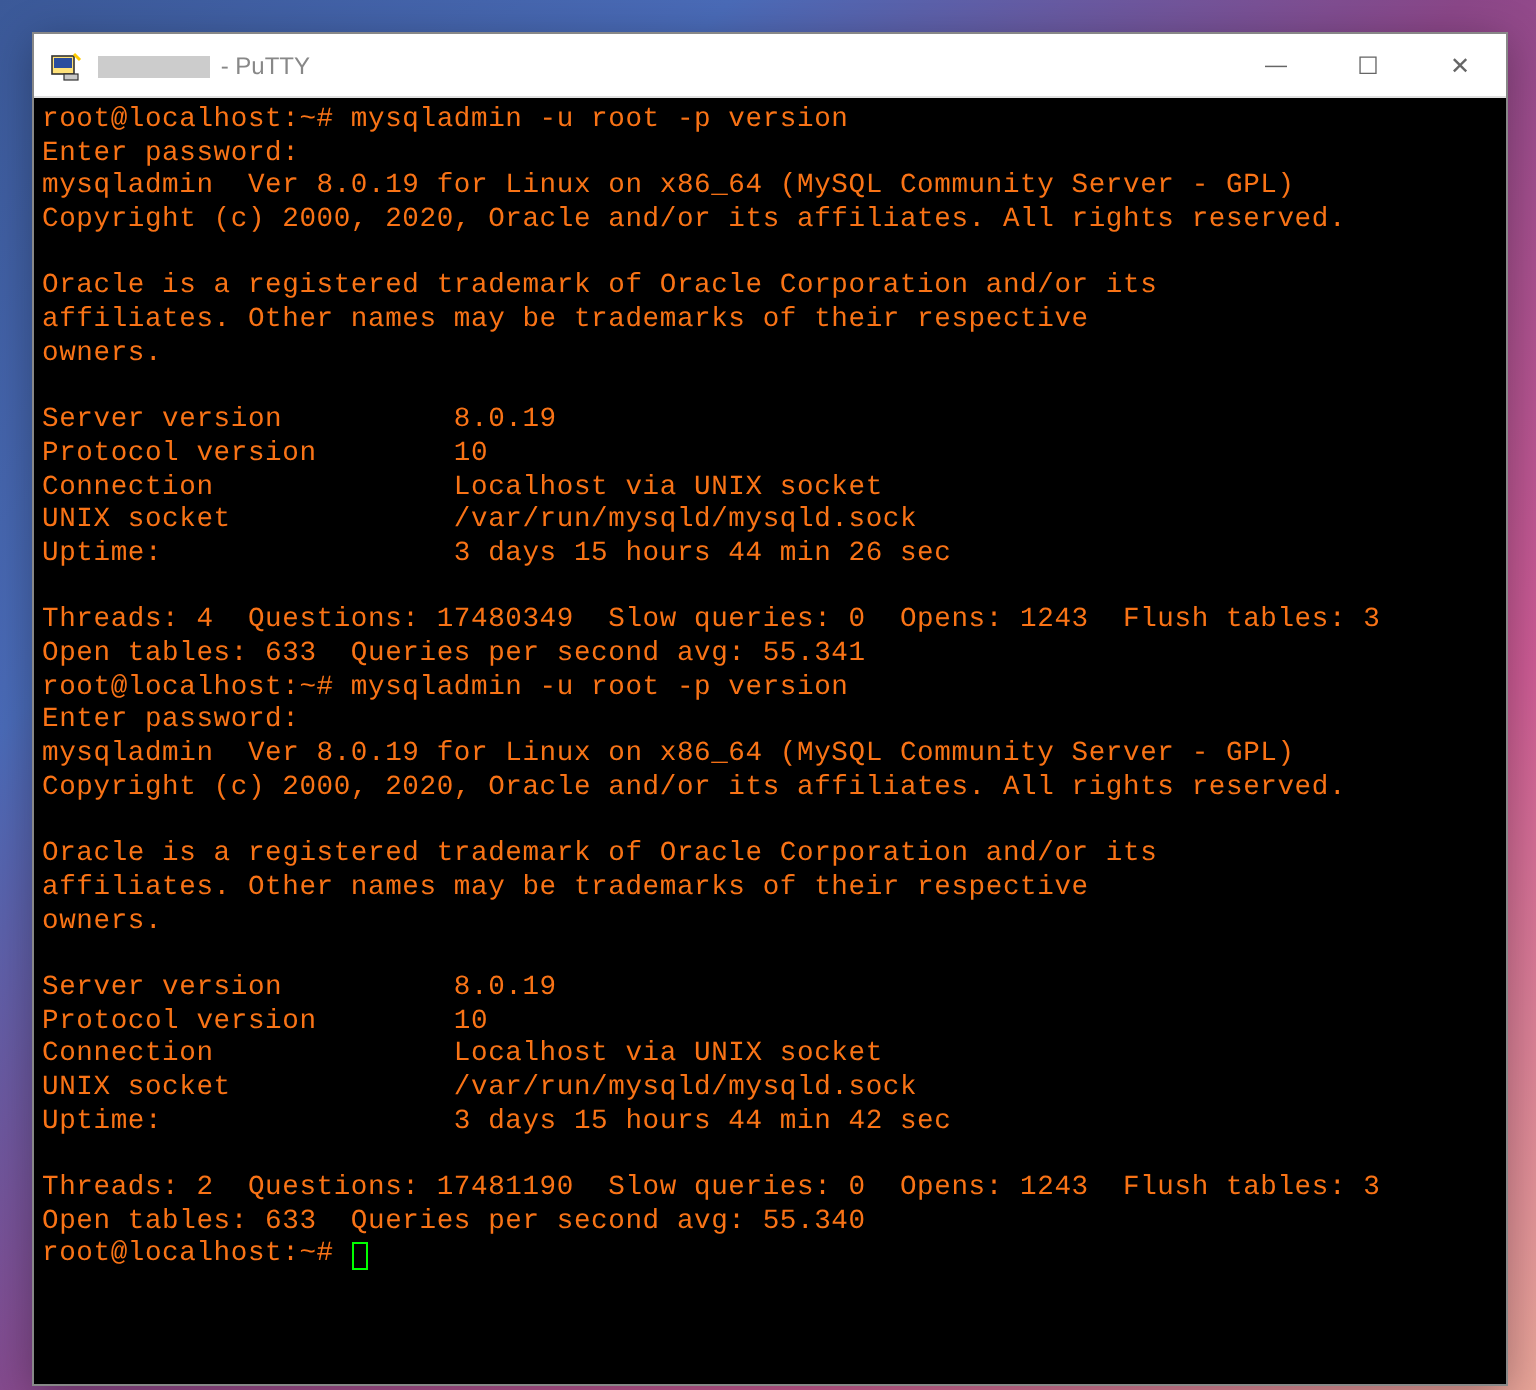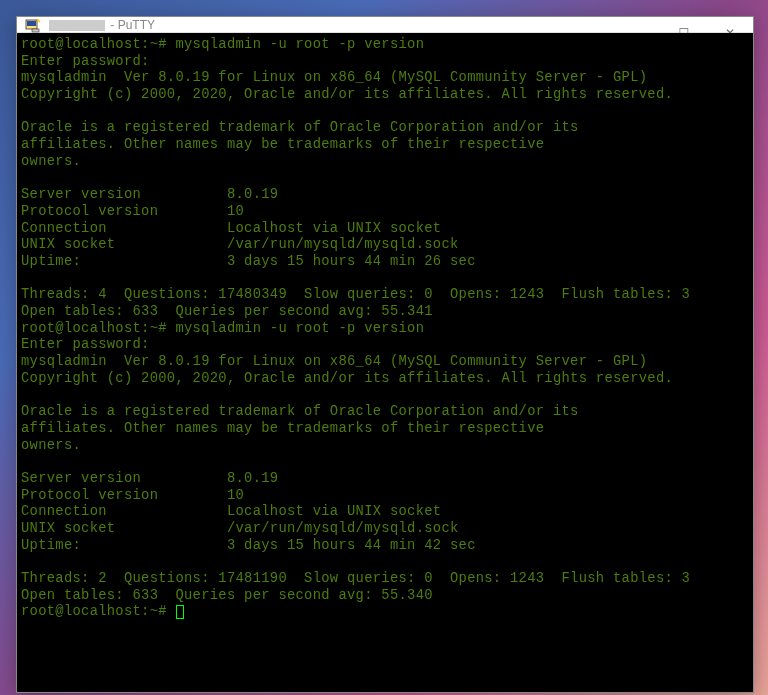--- a/index.html
+++ b/index.html
@@ -17,21 +17,21 @@
       left: 16px;
       right: 14px;
       bottom: 2px;
       background: #fff;
       border: 1px solid #888;
       box-shadow: 0 4px 20px rgba(0,0,0,0.3);
       display: flex;
       flex-direction: column;
     }
     .titlebar {
-      height: 16px;
+      height: 32px;
       background: #fff;
       display: flex;
       align-items: center;
       padding: 0 0 0 8px;
       border-bottom: 1px solid #e0e0e0;
     }
     .titlebar-icon {
       width: 16px;
       height: 16px;
       margin-right: 8px;
@@ -70,21 +70,21 @@
       cursor: pointer;
     }
     .terminal {
       flex: 1;
       background: #000;
       padding: 4px 4px 4px 4px;
       overflow: hidden;
       font-family: 'Consolas', 'Courier New', monospace;
       font-size: 13.8px;
       line-height: 1.21;
-      color: #4d7c0f;
+      color: #f97316;
       white-space: pre;
       letter-spacing: 0.3px;
     }
     .cursor {
       display: inline-block;
       width: 8px;
       height: 14px;
       border: 1px solid #00ff00;
       vertical-align: text-bottom;
       margin-left: 1px;

